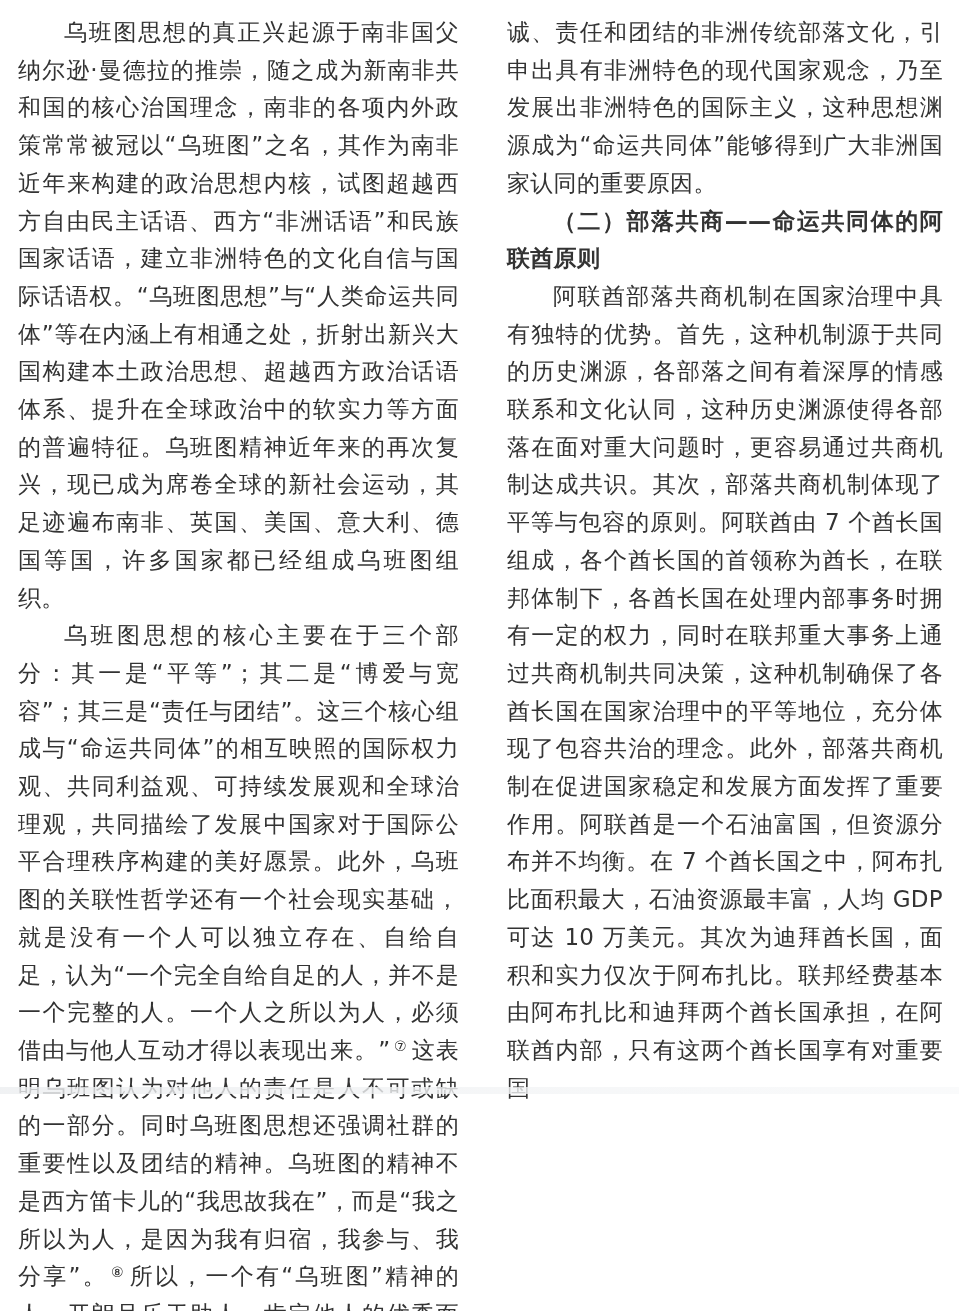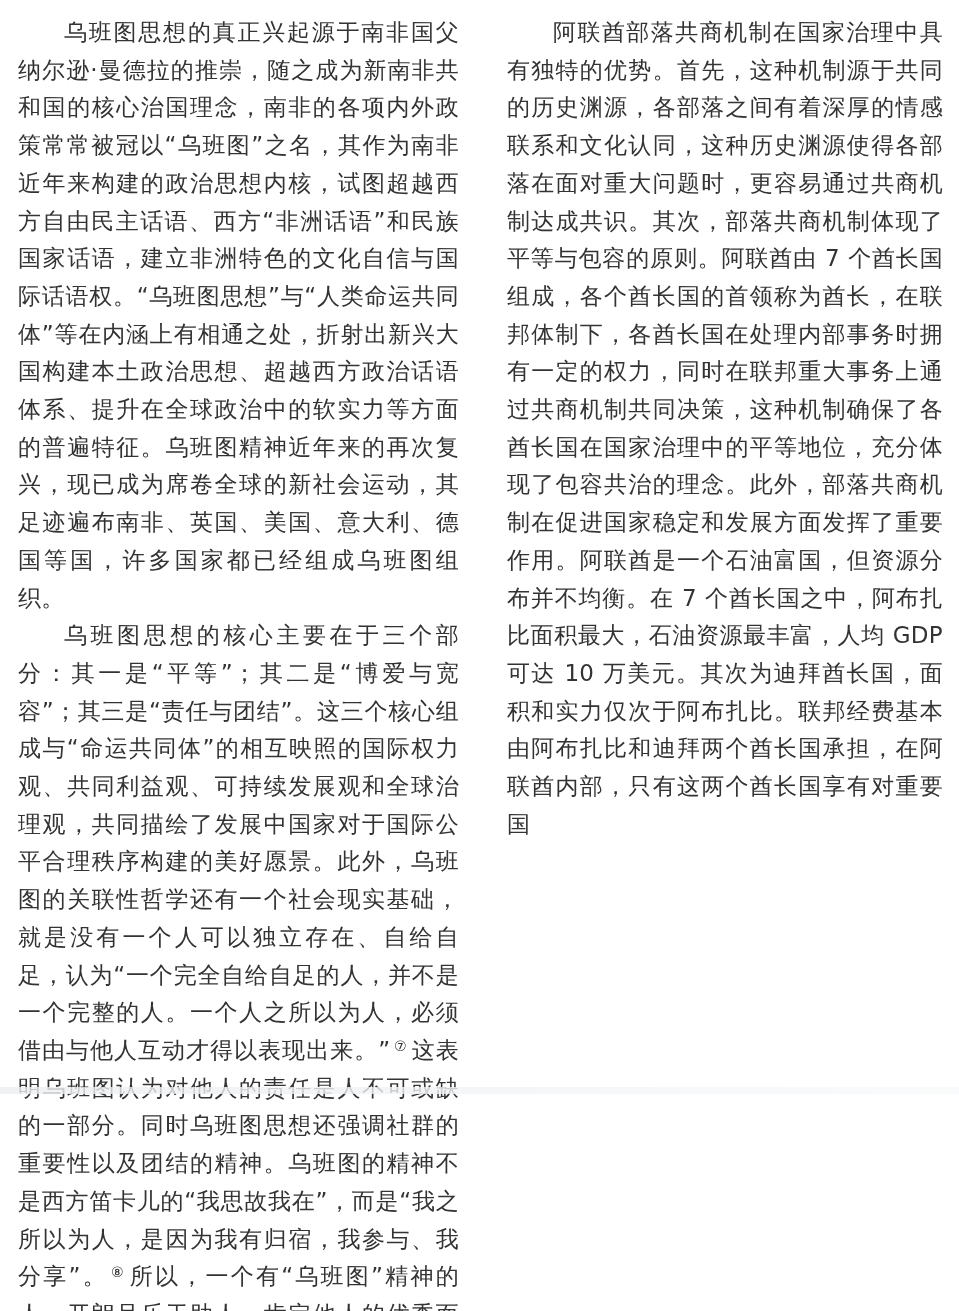--- a/index.html
+++ b/index.html
@@ -60,16 +60,18 @@
 </style>
 </head>
 <body>
 
 <div class="page">
   <div class="column left">
       <p class="block paragraph indent">乌班图思想的真正兴起源于南非国父纳尔逊·曼德拉的推崇，随之成为新南非共和国的核心治国理念，南非的各项内外政策常常被冠以“乌班图”之名，其作为南非近年来构建的政治思想内核，试图超越西方自由民主话语、西方“非洲话语”和民族国家话语，建立非洲特色的文化自信与国际话语权。“乌班图思想”与“人类命运共同体”等在内涵上有相通之处，折射出新兴大国构建本土政治思想、超越西方政治话语体系、提升在全球政治中的软实力等方面的普遍特征。乌班图精神近年来的再次复兴，现已成为席卷全球的新社会运动，其足迹遍布南非、英国、美国、意大利、德国等国，许多国家都已经组成乌班图组织。</p>
       <p class="block paragraph indent">乌班图思想的核心主要在于三个部分：其一是“平等”；其二是“博爱与宽容”；其三是“责任与团结”。这三个核心组成与“命运共同体”的相互映照的国际权力观、共同利益观、可持续发展观和全球治理观，共同描绘了发展中国家对于国际公平合理秩序构建的美好愿景。此外，乌班图的关联性哲学还有一个社会现实基础，就是没有一个人可以独立存在、自给自足，认为“一个完全自给自足的人，并不是一个完整的人。一个人之所以为人，必须借由与他人互动才得以表现出来。”<sup class="fn">⑦</sup>这表明乌班图认为对他人的责任是人不可或缺的一部分。同时乌班图思想还强调社群的重要性以及团结的精神。乌班图的精神不是西方笛卡儿的“我思故我在”，而是“我之所以为人，是因为我有归宿，我参与、我分享”。<sup class="fn">⑧</sup>所以，一个有“乌班图”精神的人，开朗且乐于助人、肯定他人的优秀而不会感到威胁，因为他知道自己属于更大的整体。乌班图思想家尝试以忠</p>
     </div>
   <div class="column right">
+      <p class="block paragraph">诚、责任和团结的非洲传统部落文化，引申出具有非洲特色的现代国家观念，乃至发展出非洲特色的国际主义，这种思想渊源成为“命运共同体”能够得到广大非洲国家认同的重要原因。</p>
+      <h3 class="block heading indent">（二）部落共商——命运共同体的阿联酋原则</h3>
       <p class="block paragraph indent">阿联酋部落共商机制在国家治理中具有独特的优势。首先，这种机制源于共同的历史渊源，各部落之间有着深厚的情感联系和文化认同，这种历史渊源使得各部落在面对重大问题时，更容易通过共商机制达成共识。其次，部落共商机制体现了平等与包容的原则。阿联酋由 7 个酋长国组成，各个酋长国的首领称为酋长，在联邦体制下，各酋长国在处理内部事务时拥有一定的权力，同时在联邦重大事务上通过共商机制共同决策，这种机制确保了各酋长国在国家治理中的平等地位，充分体现了包容共治的理念。此外，部落共商机制在促进国家稳定和发展方面发挥了重要作用。阿联酋是一个石油富国，但资源分布并不均衡。在 7 个酋长国之中，阿布扎比面积最大，石油资源最丰富，人均 GDP 可达 10 万美元。其次为迪拜酋长国，面积和实力仅次于阿布扎比。联邦经费基本由阿布扎比和迪拜两个酋长国承担，在阿联酋内部，只有这两个酋长国享有对重要国</p>
     </div>
   <div class="bottom-edge"></div>
 </div>
 
 </body></html>

